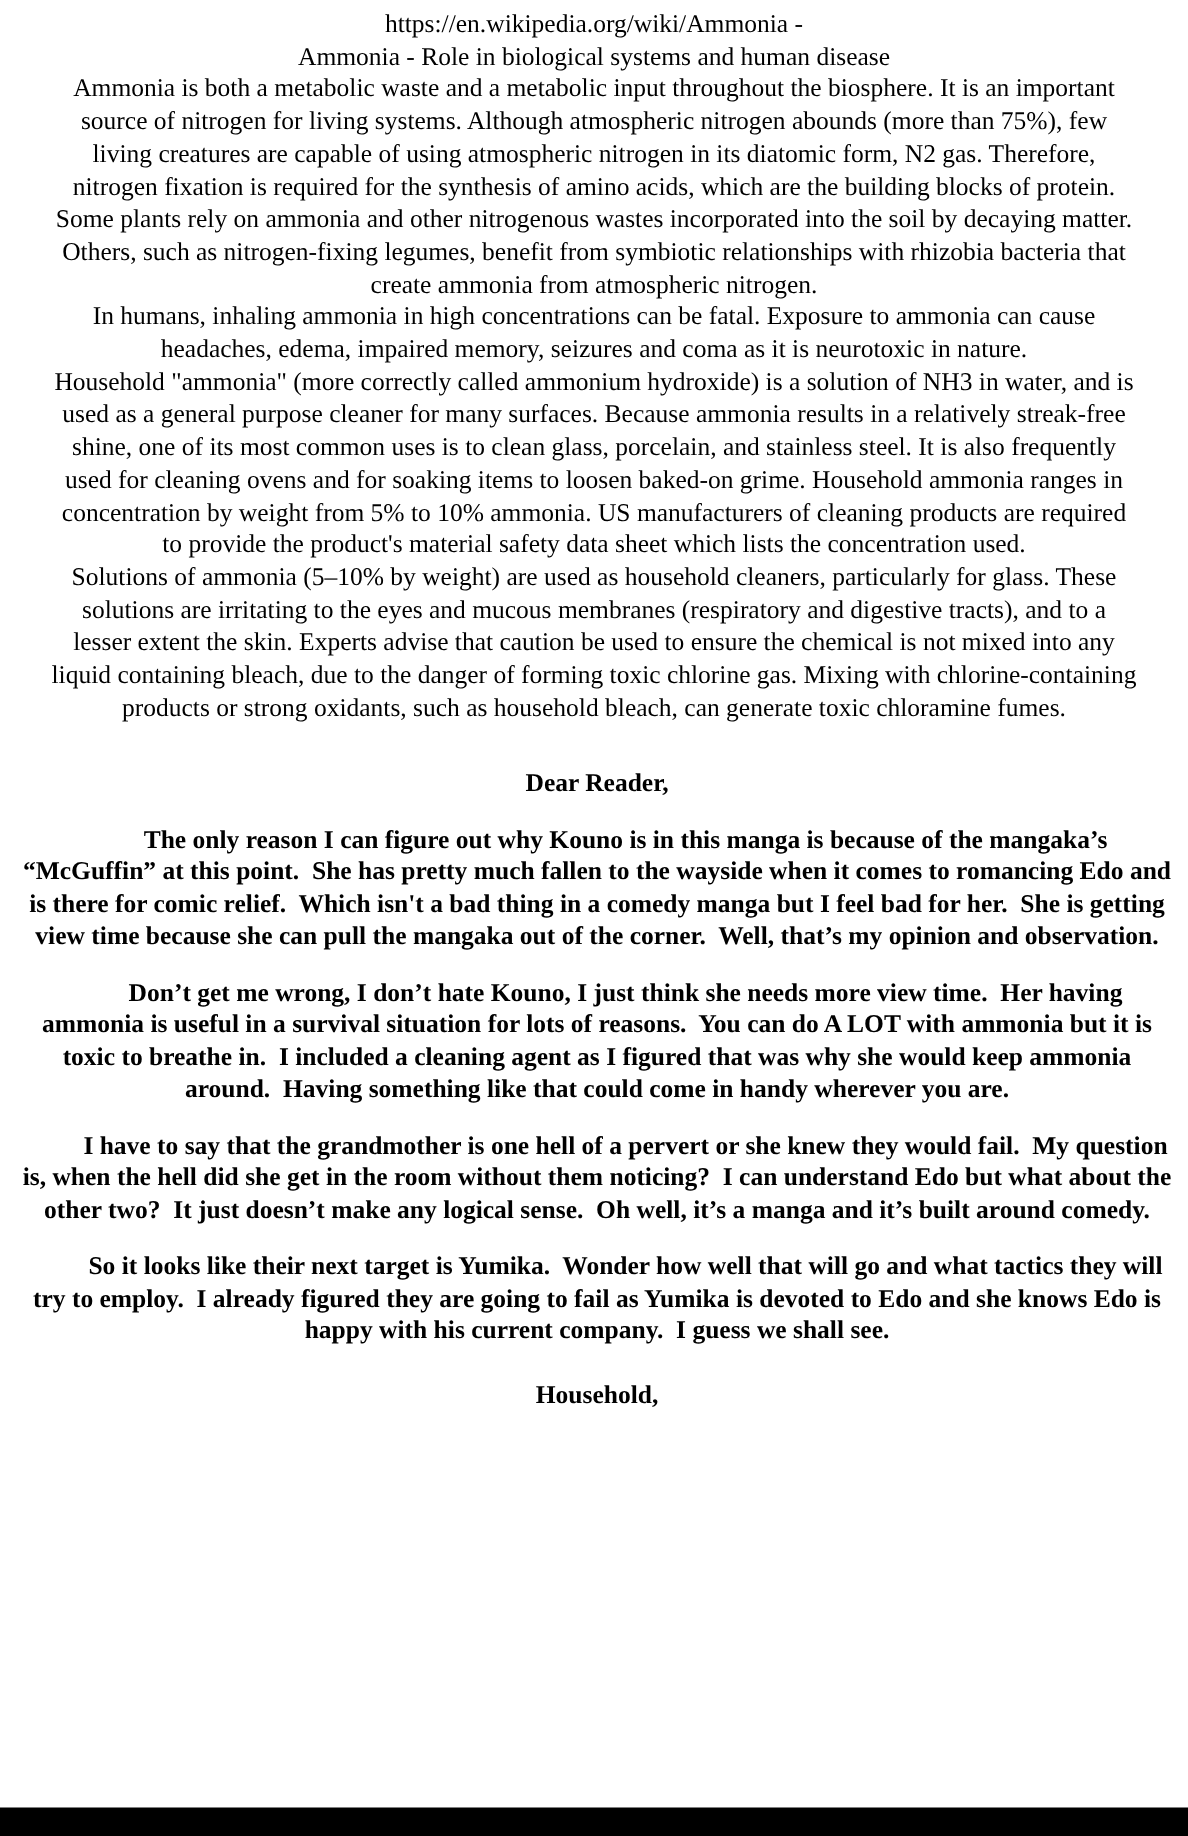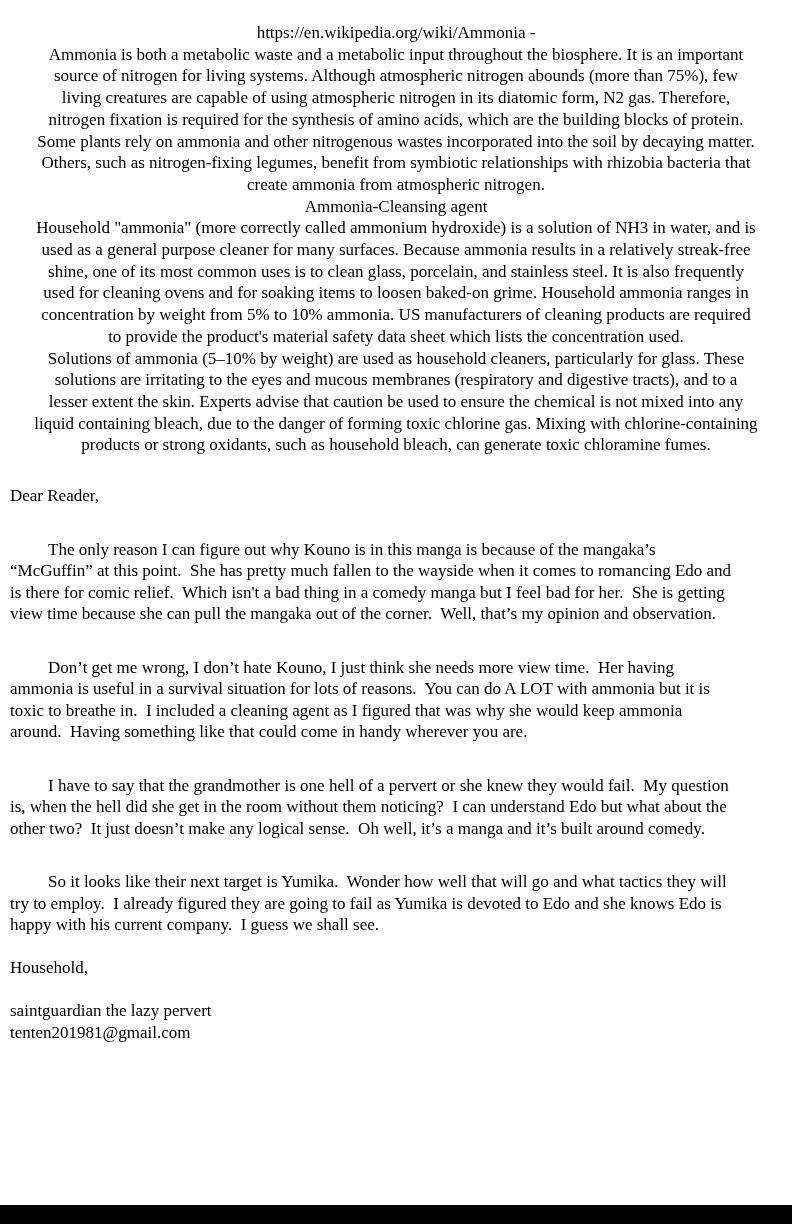--- a/index.html
+++ b/index.html
@@ -6,39 +6,40 @@
   body {
     width: 792px;
     height: 1224px;
     background: #ffffff;
     color: #000000;
     position: relative;
     overflow: hidden;
     font-family: "Liberation Serif", "DejaVu Serif", serif;
   }
   .page {
-    padding: 22px 6px 0 6px;
+    padding: 5px 6px 0 6px;
   }
   .wiki {
     font-size: 17px;
     line-height: 21.7px;
     text-align: center;
   }
   .wiki .block {
     white-space: pre;
     margin: 0;
   }
   .letter {
     font-size: 17px;
     line-height: 21.5px;
     margin: 29px 0 0 4px;
-    text-align: left;
+    text-align: center;
+    font-weight: bold;
   }
   .letter .para {
-    margin: 32px 0 0 0;
+    margin: 16px 0 0 0;
     text-indent: 38px;
     white-space: pre;
   }
   .letter .line { white-space: pre; }
   .letter .closing { margin-top: 21.5px; }
   .letter .sig { margin-top: 21.5px; }
   .bottom-bar {
     position: absolute;
     left: 0;
     bottom: 0;
@@ -47,28 +48,30 @@
     background: #000000;
   }
 </style>
 </head>
 <body>
 
 <div class="page">
 
   <div class="wiki">
     <div class="block">https://en.wikipedia.org/wiki/Ammonia -</div>
+    <div class="block">Ammonia - Role in biological systems and human disease</div>
     <div class="block">Ammonia is both a metabolic waste and a metabolic input throughout the biosphere. It is an important
 source of nitrogen for living systems. Although atmospheric nitrogen abounds (more than 75%), few
 living creatures are capable of using atmospheric nitrogen in its diatomic form, N2 gas. Therefore,
 nitrogen fixation is required for the synthesis of amino acids, which are the building blocks of protein.
 Some plants rely on ammonia and other nitrogenous wastes incorporated into the soil by decaying matter.
 Others, such as nitrogen-fixing legumes, benefit from symbiotic relationships with rhizobia bacteria that
 create ammonia from atmospheric nitrogen.</div>
-    <div class="block">Ammonia-Cleansing agent</div>
+    <div class="block">In humans, inhaling ammonia in high concentrations can be fatal. Exposure to ammonia can cause
+headaches, edema, impaired memory, seizures and coma as it is neurotoxic in nature.</div>
     <div class="block">Household "ammonia" (more correctly called ammonium hydroxide) is a solution of NH3 in water, and is
 used as a general purpose cleaner for many surfaces. Because ammonia results in a relatively streak-free
 shine, one of its most common uses is to clean glass, porcelain, and stainless steel. It is also frequently
 used for cleaning ovens and for soaking items to loosen baked-on grime. Household ammonia ranges in
 concentration by weight from 5% to 10% ammonia. US manufacturers of cleaning products are required
 to provide the product's material safety data sheet which lists the concentration used.</div>
     <div class="block">Solutions of ammonia (5–10% by weight) are used as household cleaners, particularly for glass. These
 solutions are irritating to the eyes and mucous membranes (respiratory and digestive tracts), and to a
 lesser extent the skin. Experts advise that caution be used to ensure the chemical is not mixed into any
 liquid containing bleach, due to the danger of forming toxic chlorine gas. Mixing with chlorine-containing
@@ -85,21 +88,17 @@
 ammonia is useful in a survival situation for lots of reasons.  You can do A LOT with ammonia but it is
 toxic to breathe in.  I included a cleaning agent as I figured that was why she would keep ammonia
 around.  Having something like that could come in handy wherever you are.</div>
     <div class="para">I have to say that the grandmother is one hell of a pervert or she knew they would fail.  My question
 is, when the hell did she get in the room without them noticing?  I can understand Edo but what about the
 other two?  It just doesn’t make any logical sense.  Oh well, it’s a manga and it’s built around comedy.</div>
     <div class="para">So it looks like their next target is Yumika.  Wonder how well that will go and what tactics they will
 try to employ.  I already figured they are going to fail as Yumika is devoted to Edo and she knows Edo is
 happy with his current company.  I guess we shall see.</div>
     <div class="line closing">Household,</div>
-    <div class="sig">
-      <div class="line">saintguardian the lazy pervert</div>
-      <div class="line">tenten201981@gmail.com</div>
-    </div>
   </div>
 
 </div>
 
 <div class="bottom-bar"></div>
 
 </body></html>

